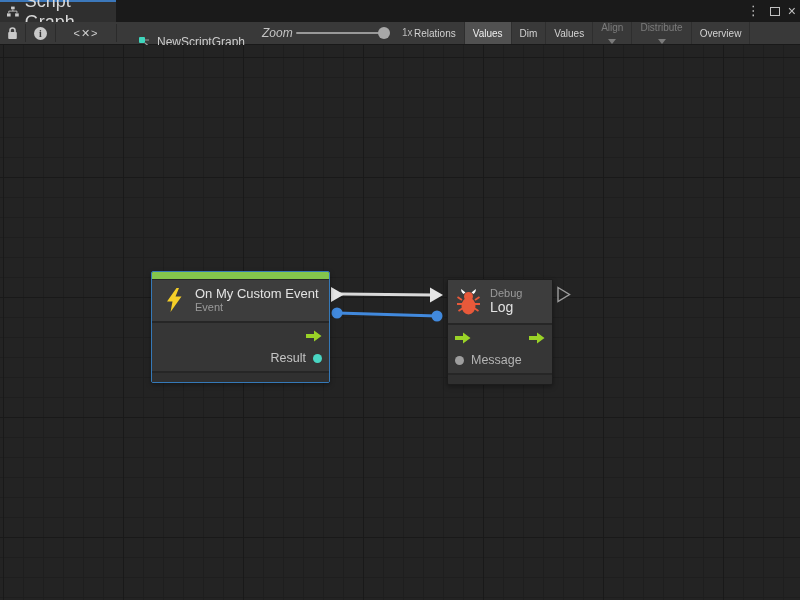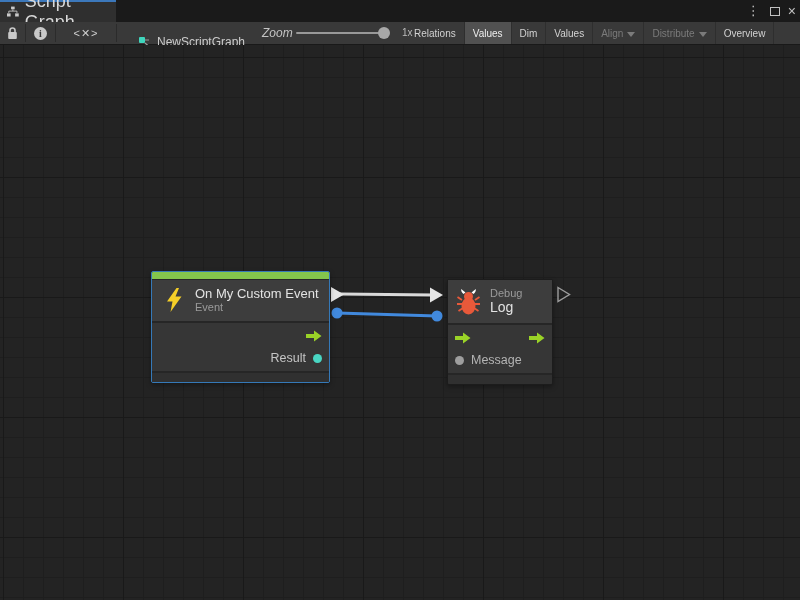--- a/index.html
+++ b/index.html
@@ -29,21 +29,21 @@
                color:#cfcfcf; font-size:11px; letter-spacing:1px; }
   .graphname { position:absolute; left:138px; top:0; height:40px; display:flex; align-items:center; gap:5px; color:#cccccc; }
   .zoom-label { position:absolute; left:262px; top:0; height:22px; line-height:22px; color:#c4c4c4;font-style:italic; }
   .slider { position:absolute; left:296px; top:10px; width:88px; height:2px; background:#999999; border-radius:1px; }
   .slider-handle { position:absolute; right:-6px; top:-5px; width:12px; height:12px; border-radius:50%; background:#a8a8a8; }
   .zoom-val { position:absolute; left:390px; top:0; height:22px; line-height:22px; font-size:10px; color:#bbbbbb;margin-left:12px; }
   .tb-buttons { position:absolute; left:406px; top:0; height:22px; display:flex; }
   .tbtn { height:22px; padding:0 8px; display:flex; align-items:center; gap:4px; color:#d2d2d2; font-size:10px;
           border-right:1px solid #2e2e2e; white-space:nowrap; }
   .tbtn.selected { background:#515151; color:#eeeeee; }
-  .tbtn.disabled { color:#7b7b7b; }
+  .tbtn.disabled { color:#7b7b7b;flex-direction:column; }
   .caret { width:0; height:0; border-left:4px solid transparent; border-right:4px solid transparent; border-top:5px solid #7b7b7b; margin-top:2px; }
 
   
   .canvas { position:absolute; left:0; top:45px; width:800px; height:555px; background-color:#232323;
     background-image:
       linear-gradient(#191919 1px, transparent 1px),
       linear-gradient(90deg, #191919 1px, transparent 1px),
       linear-gradient(#1e1e1e 1px, transparent 1px),
       linear-gradient(90deg, #1e1e1e 1px, transparent 1px);
     background-size:120px 120px,120px 120px,20px 20px,20px 20px;

